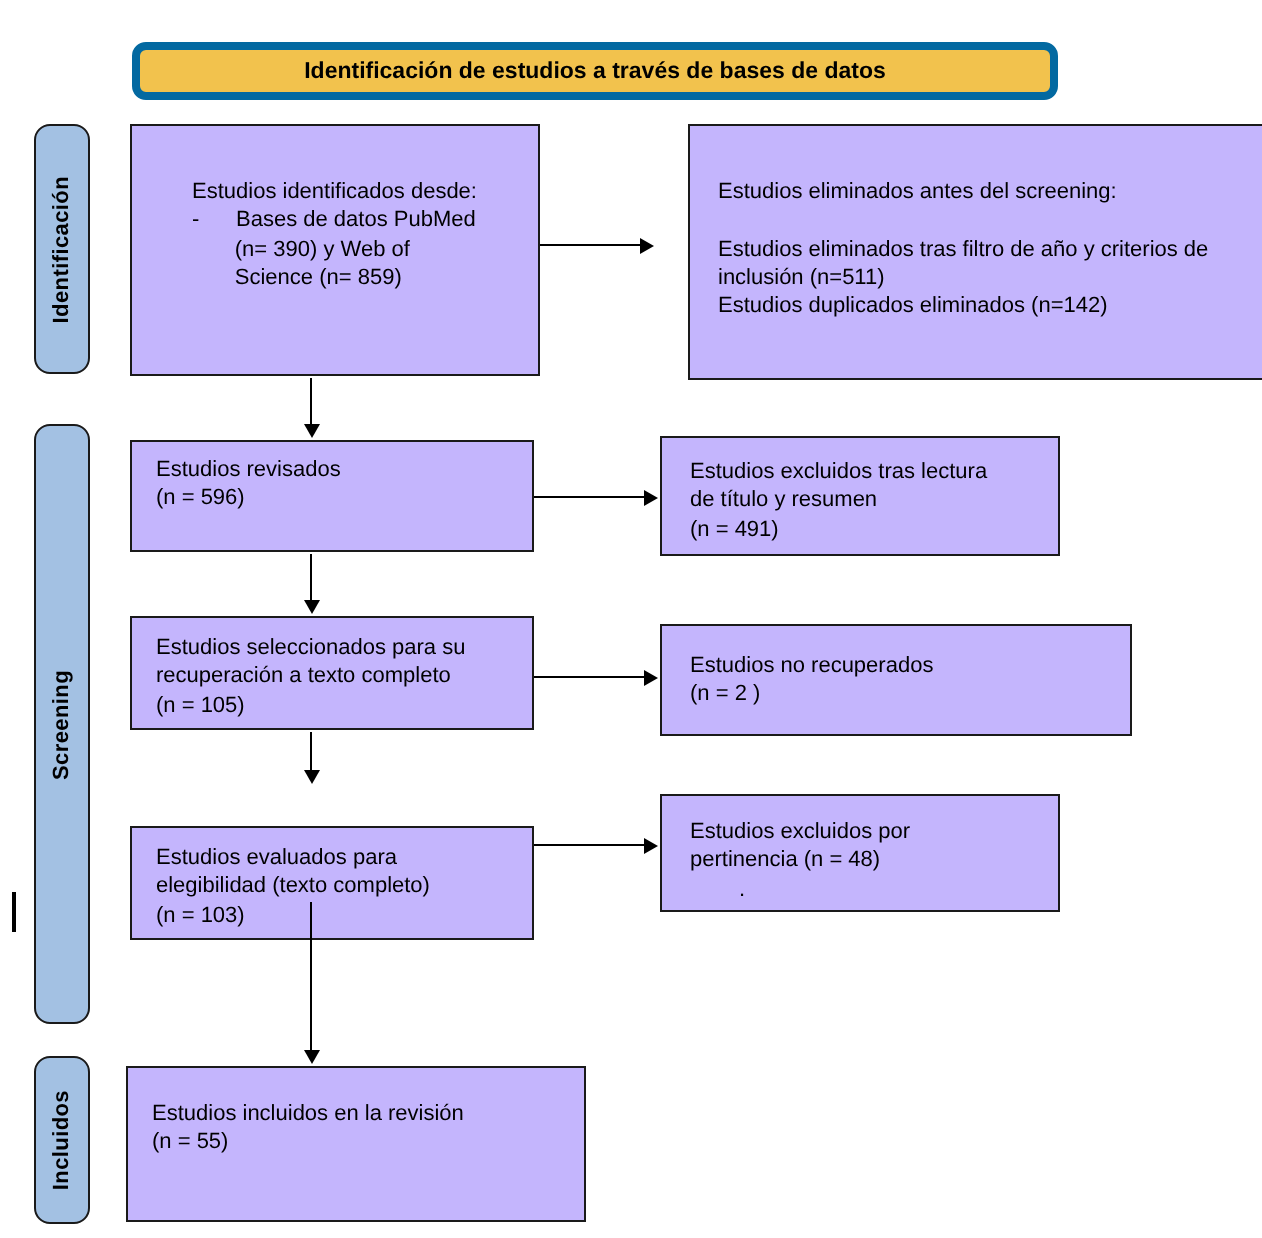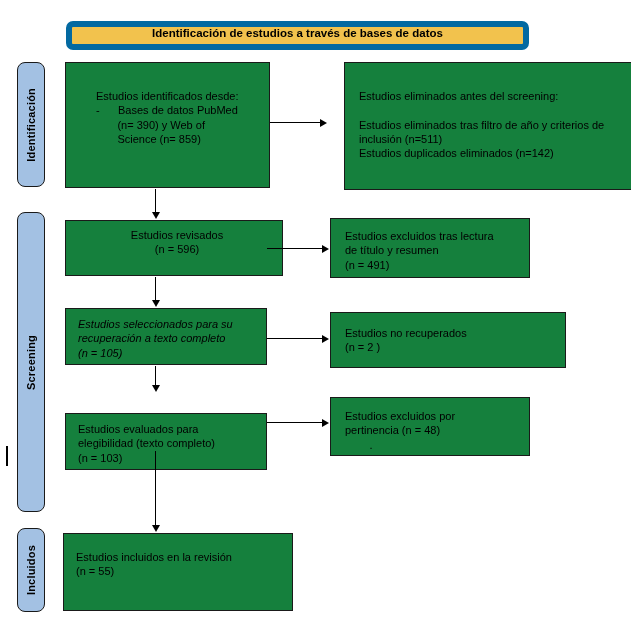--- a/index.html
+++ b/index.html
@@ -17,23 +17,24 @@
     overflow: hidden;
   }
   
   .banner {
     position: absolute;
     left: 66px;
     top: 21px;
     width: 463px;
     height: 29px;
     background: #F2C24D;
-    border: 6px solid #0369a1;
+    border: 4px solid #0369a1;
     border-radius: 7px;
     display: flex;
+    align-items: center;
     justify-content: center;
     font-size: 11.5px;
     font-weight: bold;
     box-sizing: border-box;
   }
   
   .stage {
     position: absolute;
     left: 17px;
     width: 28px;
@@ -53,32 +54,32 @@
     white-space: nowrap;
     letter-spacing: 0.2px;
   }
   .stage-identificacion { top: 62px;  height: 125px; }
   .stage-screening      { top: 212px; height: 300px; }
   .stage-incluidos      { top: 528px; height: 84px;  }
 
   
   .fbox {
     position: absolute;
-    background: #15803d;
+    background: #c4b5fd;
     border: 1.5px solid #1a1a1a;
     box-sizing: border-box;
     font-size: 11px;
     line-height: 1.3;
     white-space: pre;
   }
   .box-identified  { left: 65px;  top: 62px;  width: 205px; height: 126px; padding: 26px 6px 0 30px; }
   .box-removed     { left: 344px; top: 62px;  width: 295px; height: 128px; padding: 26px 24px 0 14px; }
-  .box-screened    { left: 65px;  top: 220px; width: 218px; height: 56px;  padding: 7px 6px 0 12px; text-align: center; }
+  .box-screened    { left: 65px;  top: 220px; width: 202px; height: 56px;  padding: 7px 6px 0 12px; }
   .box-excl-title  { left: 330px; top: 218px; width: 200px; height: 60px;  padding: 10px 6px 0 14px; }
-  .box-sought      { left: 65px;  top: 308px; width: 202px; height: 57px;  padding: 8px 6px 0 12px; font-style: italic; }
+  .box-sought      { left: 65px;  top: 308px; width: 202px; height: 57px;  padding: 8px 6px 0 12px; }
   .box-notretr     { left: 330px; top: 312px; width: 236px; height: 56px;  padding: 13px 6px 0 14px; }
   .box-assessed    { left: 65px;  top: 393px; width: 202px; height: 57px;  padding: 8px 6px 0 12px; margin-top: 20px; }
   .box-excl-pert   { left: 330px; top: 397px; width: 200px; height: 59px;  padding: 11px 14px 0 14px; }
   .box-included    { left: 63px;  top: 533px; width: 230px; height: 78px;  padding: 16px 20px 0 12px; }
 
   
   .arrow-v {
     position: absolute;
     width: 1px;
     background: #000;

